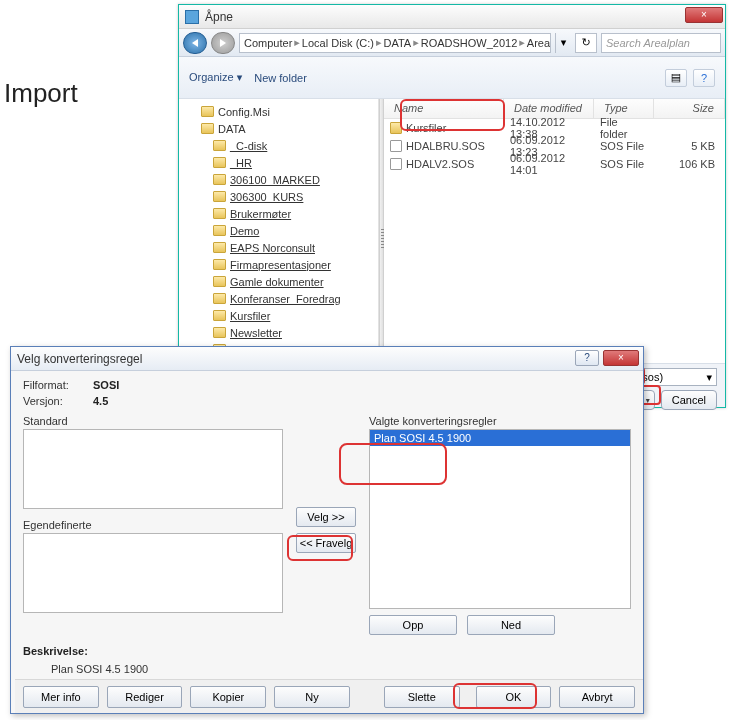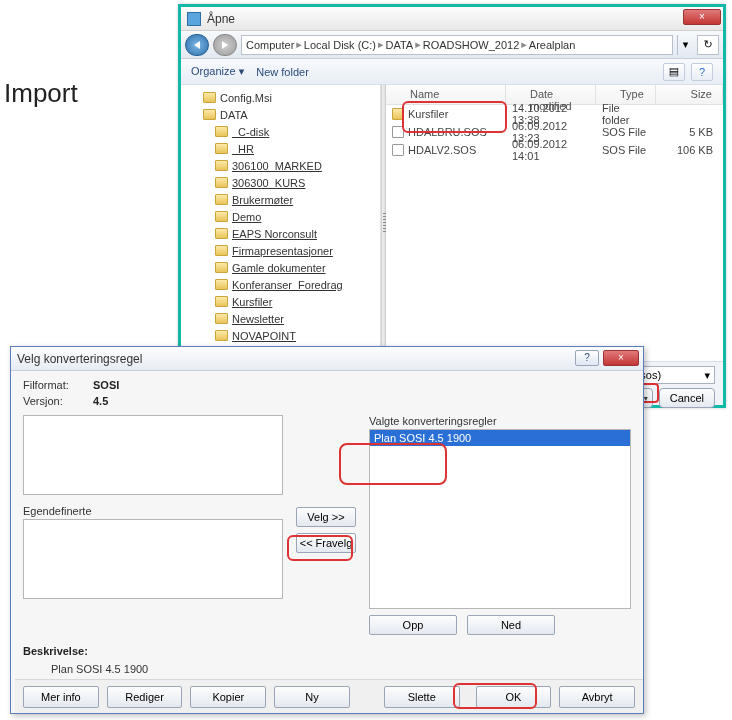--- a/index.html
+++ b/index.html
@@ -3,21 +3,21 @@
 <meta charset="utf-8">
 <style>
   * { box-sizing: border-box; font-family: "Segoe UI", Tahoma, sans-serif; }
   body { margin: 0; width: 732px; height: 720px; background: #fff; position: relative; font-size: 11px; }
 
   .import-label { position: absolute; top: 78px; left: 4px; font-size: 26px; color: #222; font-weight: 400; }
 
   
   .open-dialog {
     position: absolute; top: 4px; left: 178px; width: 548px; height: 404px;
-    border: 3px solid #14b8a6; background: #0c4a6e;
+    border: 1px solid #14b8a6; background: #0c4a6e;
     box-shadow: 0 0 3px rgba(0,0,0,0.2);
   }
   .od-titlebar {
     height: 24px; background: linear-gradient(#fdfdfd,#e8e8e8);
     border-bottom: 1px solid #d0d0d0; display: flex; align-items: center;
     padding: 0 2px; position: relative;
   }
   .od-appicon { width: 14px; height: 14px; background: #5aa5dd; border: 1px solid #2a6fa8; margin: 0 6px 0 4px; }
   .od-title { color: #333; font-size: 12px; }
   .od-close {
@@ -41,39 +41,39 @@
   }
   .bc-seg { display: flex; align-items: center; gap: 2px; color: #333; white-space: nowrap; cursor: pointer; }
   .bc-sep { color: #888; }
   .bc-dropdown { width:16px;height:20px;border-left:1px solid #b8c0cc;display:flex;align-items:center;justify-content:center;cursor:pointer; }
   .refresh { width:22px;height:20px;border:1px solid #b8c0cc;background:#fff;display:flex;align-items:center;justify-content:center;cursor:pointer; }
   .searchbox {
     width: 120px; height: 20px; background: #fff; border: 1px solid #b8c0cc;
     display: flex; align-items: center; padding: 0 4px; color: #999; font-style: italic;
   }
   .od-toolbar {
-    height: 26px; background: linear-gradient(#f7f9fc,#e8eef6);
+    height: 42px; background: linear-gradient(#f7f9fc,#e8eef6);
     border-bottom: 1px solid #d8dfe8; display: flex; align-items: center;
     padding: 0 10px; gap: 12px;
   }
   .tb-link { color: #2a4b7c; cursor: pointer; }
   .tb-right { margin-left:auto; display:flex; gap:6px; }
   .tb-icon { width:22px; height:18px; border:1px solid #c3cddb; background:linear-gradient(#fff,#e8eef6); border-radius:2px; cursor:pointer; display:flex;align-items:center;justify-content:center; }
   .od-body { display:flex; height: calc(100% - 24px - 28px - 26px - 44px); background:#fff; }
   .od-tree {
     width: 200px; border-right: 1px solid #e2e2e2; overflow: hidden; padding: 4px 0;
   }
   .tree-item { display:flex; align-items:center; height:17px; padding-left: 22px; gap:4px; color:#333; cursor:pointer; white-space:nowrap; }
   .tree-item.depth1 { padding-left: 34px; text-decoration: underline; }
   .folder-icon { width:13px; height:11px; background: linear-gradient(#fde9a8,#e8c45a); border:1px solid #caa53a; border-radius:1px; flex-shrink:0; }
   .od-splitter { width:5px; background:linear-gradient(to right,#f0f0f0,#e0e0e0); border-left:1px solid #d0d0d0;border-right:1px solid #d0d0d0; cursor:ew-resize; position:relative; }
   .od-splitter::after { content:""; position:absolute; top:50%; left:1px; width:3px; height:20px; background:repeating-linear-gradient(#888 0 1px, transparent 1px 3px); transform:translateY(-50%); }
   .od-list { flex:1; display:flex; flex-direction:column; }
   .list-header { display:flex; height:20px; border-bottom:1px solid #e2e2e2; background:linear-gradient(#fdfdfd,#f3f3f3); }
-  .lh-col { border-right:1px solid #e2e2e2; padding:3px 24px; color:#555; cursor:pointer; }
+  .lh-col { border-right:1px solid #e2e2e2; padding:3px 10px; color:#555; cursor:pointer;font-style:italic; }
   .lh-name { width:120px; } .lh-date { width:90px; } .lh-type { width:60px; } .lh-size { flex:1; text-align:right; padding-right:10px; }
   .list-row { display:flex; height:18px; align-items:center; }
   .lr-cell { padding:0 6px; color:#444; }
   .lr-name { width:120px; display:flex; align-items:center; gap:4px; }
   .lr-date { width:90px; } .lr-type { width:60px; } .lr-size { flex:1; text-align:right; padding-right:10px; }
   .file-icon { width:12px;height:12px;background:#fff;border:1px solid #999;border-radius:1px;flex-shrink:0; }
   .file-icon.fold { background: linear-gradient(#fde9a8,#e8c45a); border-color:#caa53a; }
   .sel-files-box {
     position:absolute; left:221px; top:94px; width:105px; height:32px;
     border:2px solid #d33; border-radius:6px;
@@ -174,20 +174,21 @@
       <span class="bc-seg">Local Disk (C:)</span>
         <span class="bc-sep">▸</span>
       <span class="bc-seg">DATA</span>
         <span class="bc-sep">▸</span>
       <span class="bc-seg">ROADSHOW_2012</span>
         <span class="bc-sep">▸</span>
       <span class="bc-seg">Arealplan</span>
     </div>
     <div class="bc-dropdown">▾</div>
     <div class="refresh">↻</div>
+    <div class="searchbox">Search Arealplan</div>
   </div>
 
   <div class="od-toolbar">
     <span class="tb-link"><span>Organize</span> ▾</span>
     <span class="tb-link">New folder</span>
     <div class="tb-right">
       <div class="tb-icon">▤</div>
       <div class="tb-icon" style="color:#2a6fd6;">?</div>
     </div>
   </div>
@@ -335,20 +336,21 @@
       <span class="kd-label">Filformat:</span>
       <span class="kd-val">SOSI</span>
     </div>
     <div class="kd-row">
       <span class="kd-label">Versjon:</span>
       <span class="kd-val">4.5</span>
     </div>
 
     <div class="kd-columns">
       <div class="kd-left">
+        <span class="sect-label">Standard</span>
         <div class="listbox"></div>
         <div style="height:10px;"></div>
         <span class="sect-label">Egendefinerte</span>
         <div class="listbox"></div>
       </div>
       <div class="kd-mid">
         <div class="kd-btn-sm">Velg &gt;&gt;</div>
         <div class="kd-btn-sm">&lt;&lt; Fravelg</div>
       </div>
       <div class="kd-right">

